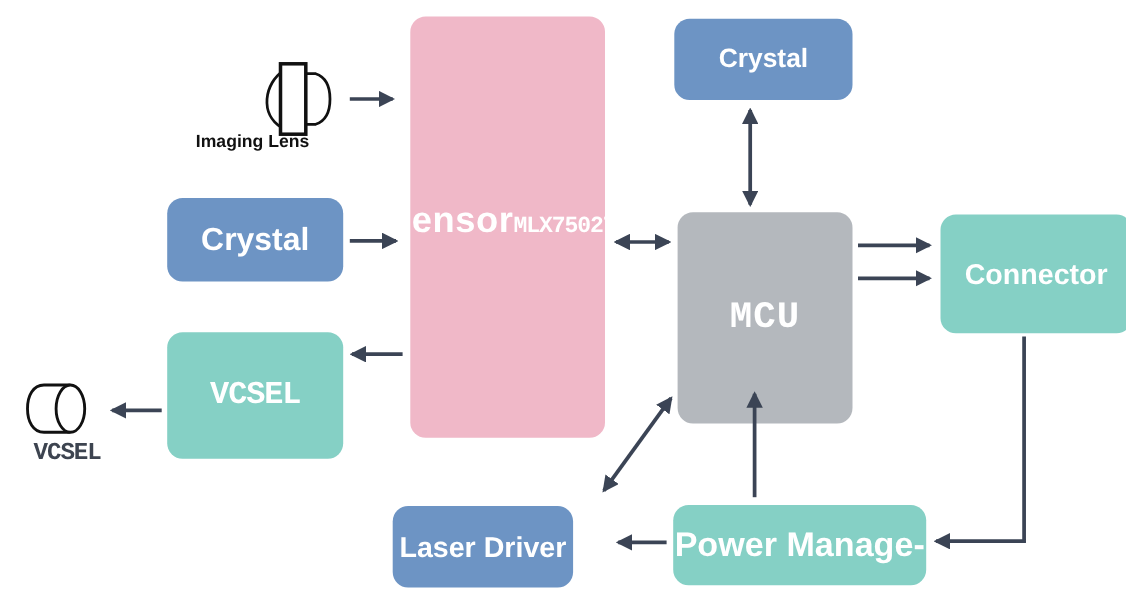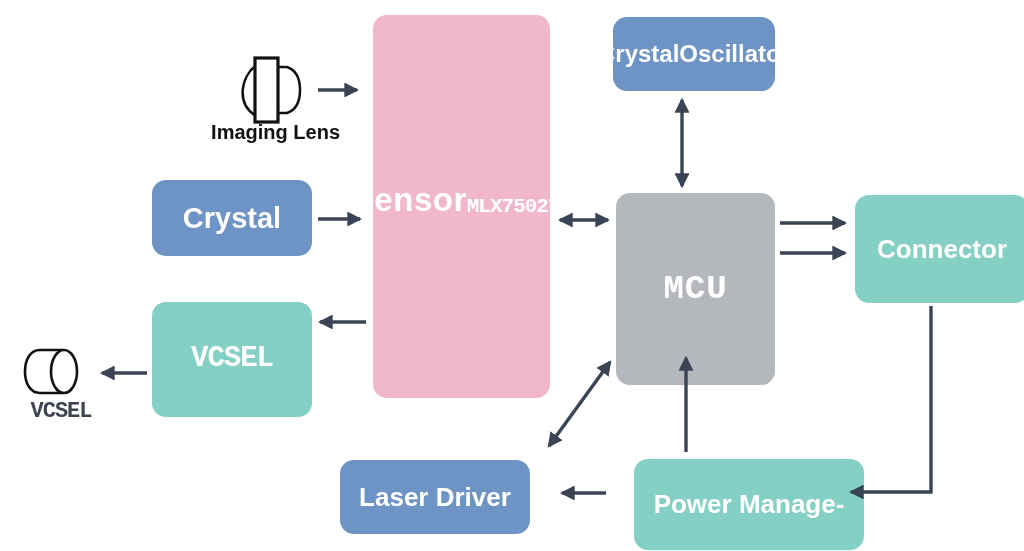--- a/index.html
+++ b/index.html
@@ -15,42 +15,41 @@
   .mono{font-family:Liberation Mono, monospace;letter-spacing:-1px;}
   
   .b-sensor{left:373px;top:15px;width:177px;height:383px;}
   .b-sensor .title{font-size:33px;margin-bottom:14px;letter-spacing:0.5px;}
   .b-sensor .model{font-size:21px;line-height:2.0;font-weight:bold;}
   .b-cryosc{left:613px;top:17px;width:162px;height:74px;font-size:24px;line-height:1.45;}
   .b-crystal{left:152px;top:180px;width:160px;height:76px;font-size:29px;}
   .b-vcsel-laser{left:152px;top:302px;width:160px;height:115px;font-size:29px;line-height:1.4;}
   .b-mcu{left:616px;top:193px;width:159px;height:192px;font-size:34px;letter-spacing:1px;}
   .b-connector{left:855px;top:195px;width:174px;height:108px;font-size:26px;}
-  .b-laser-driver{left:340px;top:460px;width:190px;height:74px;font-size:26px;}
-  .b-pmm{left:634px;top:459px;width:230px;height:91px;font-size:26px;line-height:1.5;}
+  .b-laser-driver{left:357px;top:460px;width:164px;height:74px;font-size:26px;}
+  .b-pmm{left:612px;top:459px;width:230px;height:73px;font-size:31px;line-height:1.5;}
   .arrows,.icon-svg{position:absolute;left:0;top:0;pointer-events:none;}
   .annot{
     position:absolute;font-weight:bold;white-space:nowrap;
   }
-  .lens-label{left:190px;top:121px;width:150px;text-align:right;font-size:20px;}
+  .lens-label{left:178px;top:121px;width:150px;text-align:left;font-size:16px;}
   .vcsel-label{left:22px;top:399px;width:78px;text-align:center;font-size:22px;letter-spacing:-1px;}
 </style>
 </head>
 <body>
 
 <div class="canvas">
 
   <div class="block b-sensor" style="background-color: rgb(240, 184, 200);">
     <div class="title">Sensor</div>
     <div class="model mono">MLX75027/</div>
   </div>
 
   <div class="block b-cryosc" style="background-color: rgb(109, 148, 196);">
     <div>Crystal</div>
-    <div>Oscillator</div>
   </div>
 
   <div class="block b-crystal" style="background-color: rgb(109, 148, 196);">
     <div>Crystal</div>
   </div>
 
   <div class="block b-vcsel-laser mono" style="background-color: rgb(133, 208, 197);">
     <div>VCSEL</div>
   </div>
 

